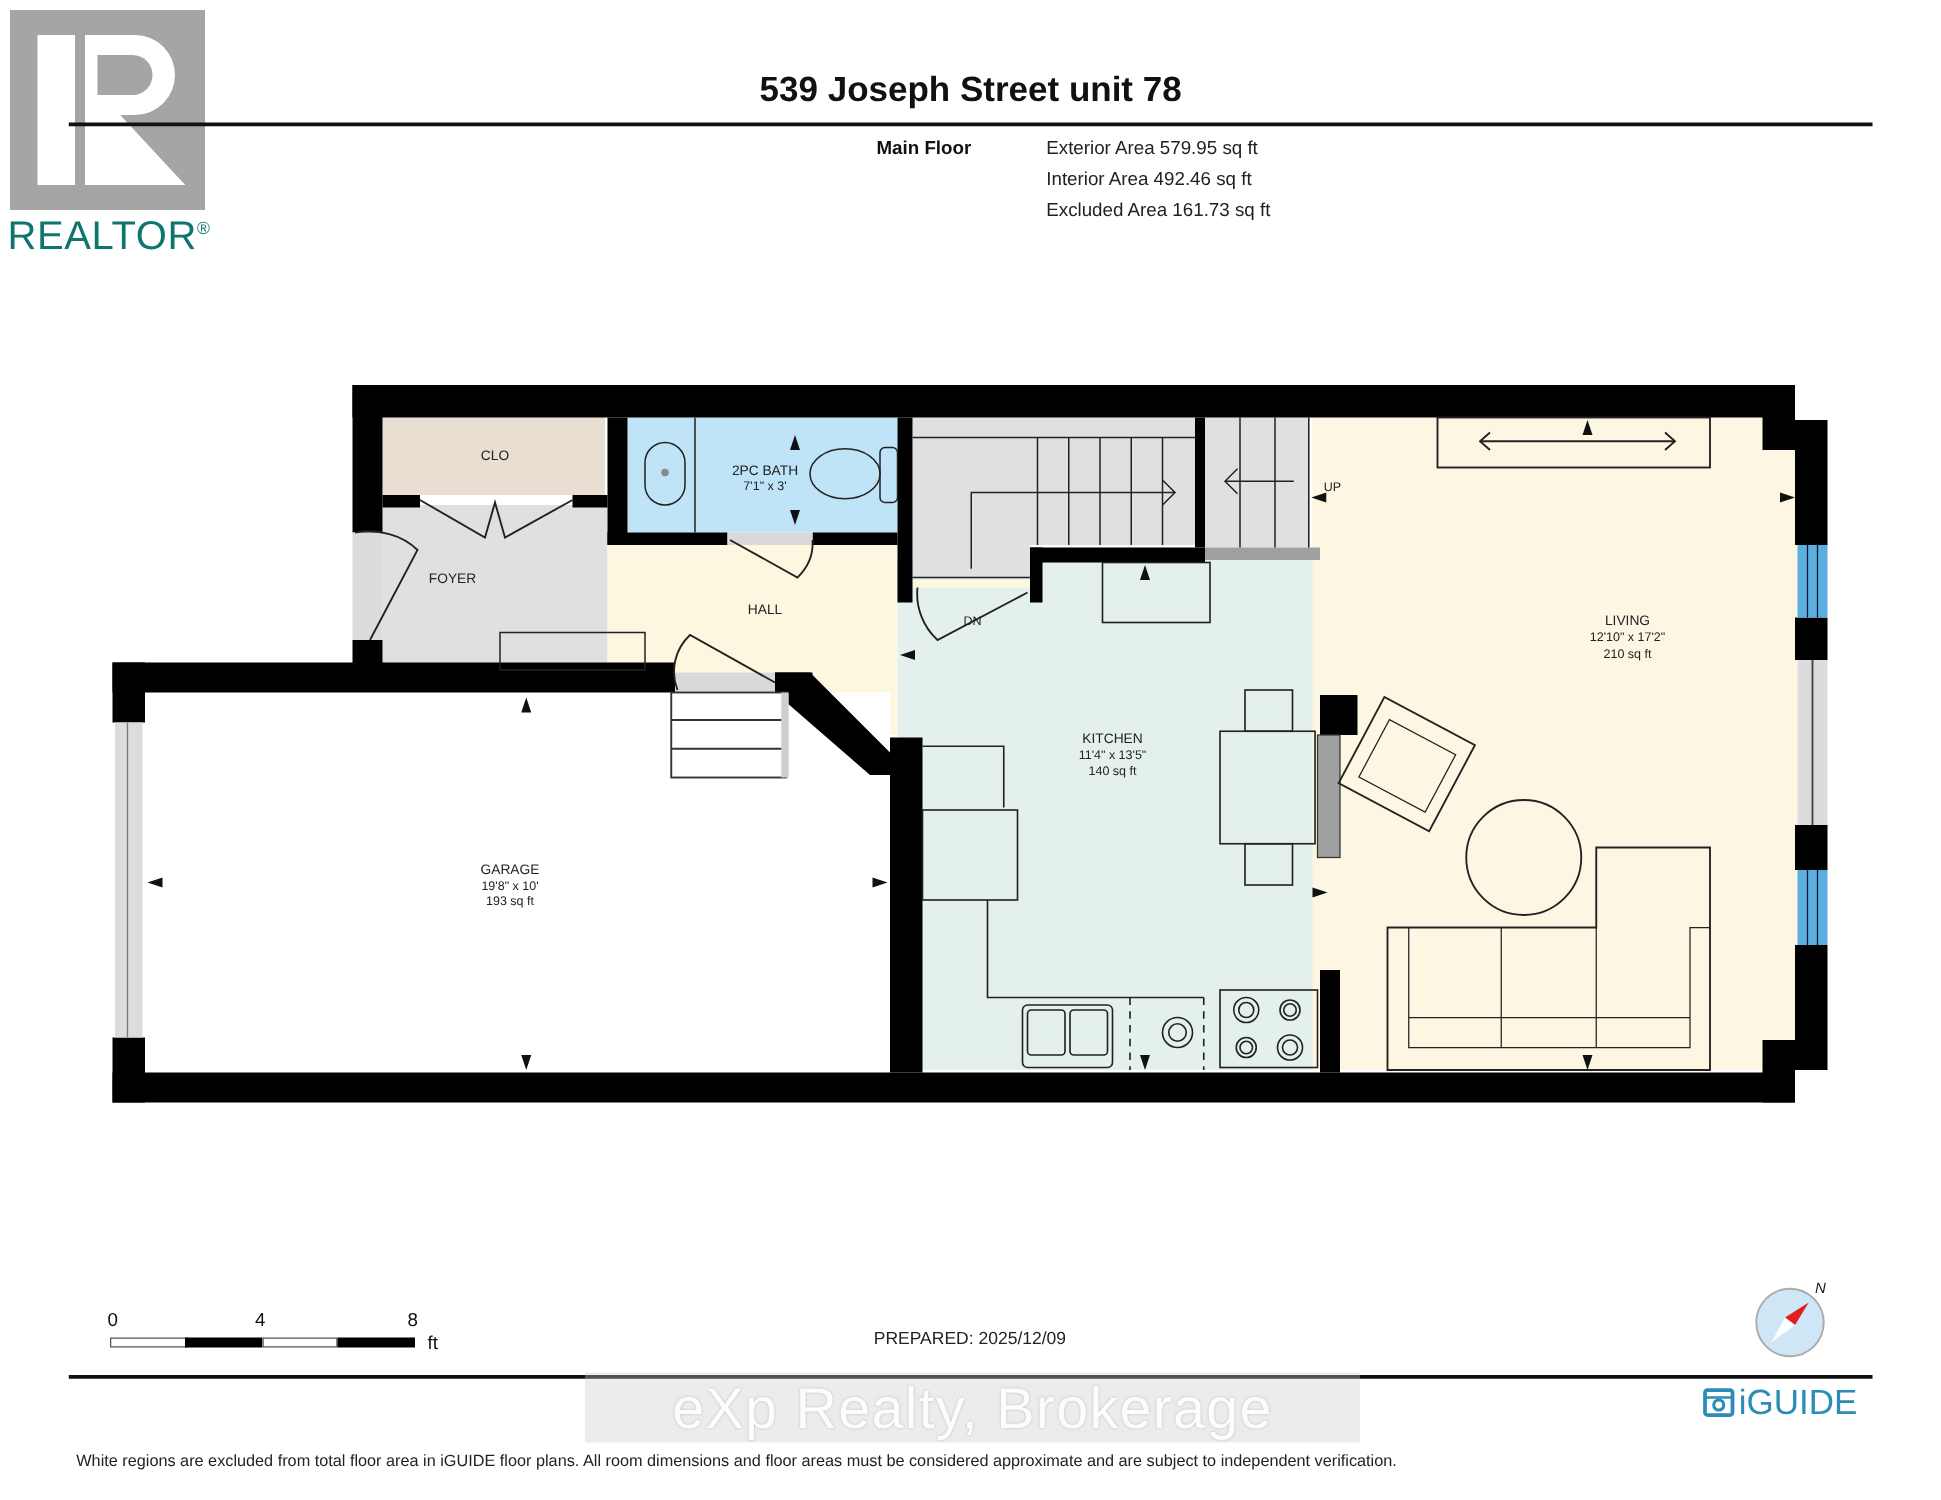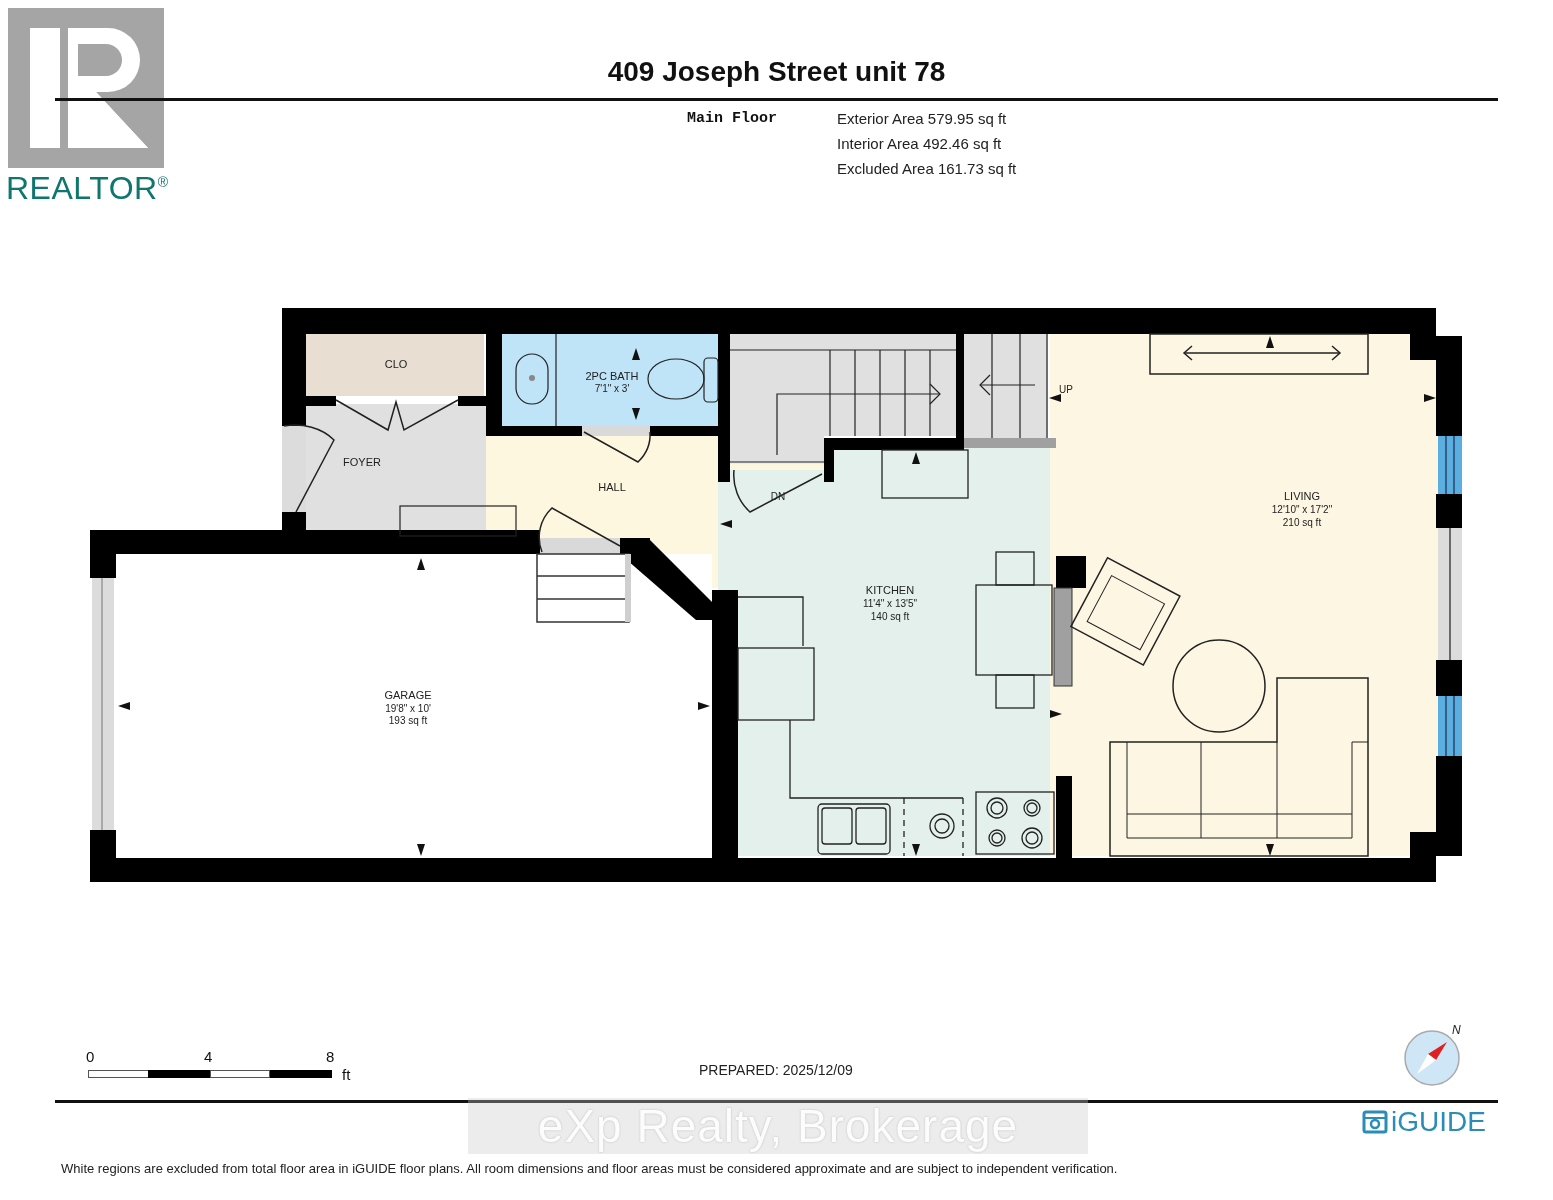--- a/index.html
+++ b/index.html
@@ -4,21 +4,21 @@
 <style>
   html, body { margin:0; padding:0; background:#ffffff; }
   body { width:1553px; height:1200px; position:relative; overflow:hidden; font-family:"Liberation Sans", sans-serif; color:#111; }
   .abs { position:absolute; }
   #realtor-logo { left:8px; top:8px; width:156px; height:160px; }
   #realtor-word { left:6px; top:170px; font-size:32px; color:#0f766e; letter-spacing:0.5px; font-family:"Liberation Sans", sans-serif; }
   #realtor-word sup { font-size:14px; }
   #title { left:0; width:1553px; top:56px; text-align:center; font-size:28px; font-weight:bold; padding-left:0; }
   #title span { position:relative; left:0px; }
   #title-rule { left:55px; top:98px; width:1443px; height:3px; background:#111; }
-  #floor-label { left:650px; top:110px; width:127px; text-align:right; font-size:15px; font-weight:bold;font-family:Liberation Mono, monospace; }
+  #floor-label { left:650px; top:110px; width:127px; text-align:right; font-size:15px; font-weight:bold; }
   .area-line { left:793px; font-size:15px; color:#222;margin-left:44px; }
   #plan { left:0; top:0; }
   .room-label { font-family:"Liberation Sans", sans-serif; font-size:11px; fill:#222; text-anchor:middle; }
   #scale { left:86px; top:1046px; }
   .scale-num { position:absolute; font-size:15px; }
   #prepared { left:699px; top:1062px; font-size:14px; color:#222; }
   #bottom-rule { left:55px; top:1100px; width:1443px; height:3px; background:#111; }
   #disclaimer { left:61px; top:1114px; font-size:13px; color:#222;margin-top:47px; }
   #watermark { left:468px; top:1098px; width:620px; height:56px; background:rgba(200,200,200,0.35); color:rgba(255,255,255,0.95); font-size:46px; line-height:56px; text-align:center; text-shadow:0 0 2px rgba(150,150,150,0.6); letter-spacing:1px; }
   #iguide { left:1362px; top:1106px; font-size:28px; color:#2b8db5; font-family:"Liberation Sans", sans-serif; display:flex; align-items:center; gap:3px; }
@@ -29,21 +29,21 @@
 
 <svg id="realtor-logo" class="abs" viewBox="0 0 156 160" width="156" height="160">
   <rect x="0" y="0" width="156" height="160" fill="#a5a5a5"></rect>
   <rect x="22" y="20" width="30" height="120" fill="#ffffff"></rect>
   <path d="M60 20 H100 A32 32 0 0 1 100 84 H88 L140 140 H60 Z" fill="#ffffff"></path>
   <path d="M60 84 L60 140 L140 140 L88 84 Z" fill="#ffffff"></path>
   <path d="M70 36 H98 A16 16 0 0 1 98 68 H70 Z" fill="#a5a5a5"></path>
 </svg>
 <div id="realtor-word" class="abs"><span>REALTOR</span><sup>®</sup></div>
 
-<div id="title" class="abs"><span>409 Joseph Street unit 78</span></div>
+<div id="title" class="abs"><span>539 Joseph Street unit 78</span></div>
 <div id="title-rule" class="abs"></div>
 <div id="floor-label" class="abs">Main Floor</div>
 <div class="abs area-line" style="top:110px;">Exterior Area 579.95 sq ft</div>
 <div class="abs area-line" style="top:135px;text-align:right;">Interior Area 492.46 sq ft</div>
 <div class="abs area-line" style="top:160px;">Excluded Area 161.73 sq ft</div>
 
 <svg id="plan" class="abs" width="1553" height="1200" viewBox="0 0 1553 1200">
 
   <rect x="306" y="334" width="178" height="62" fill="#e8dfd2"></rect>
   <rect x="306" y="404" width="180" height="132" fill="#e0e0e0"></rect>

